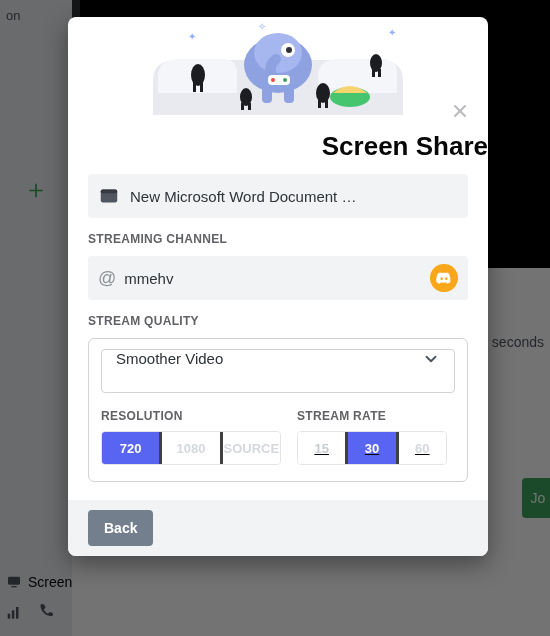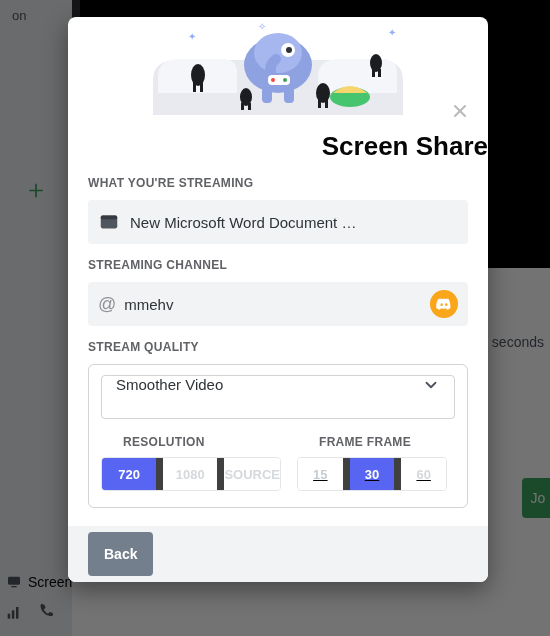--- a/index.html
+++ b/index.html
@@ -4,21 +4,21 @@
 <style>
   * { box-sizing: border-box; margin: 0; padding: 0; }
   html, body { width: 550px; height: 636px; overflow: hidden; font-family: -apple-system, BlinkMacSystemFont, "Segoe UI", Helvetica, Arial, sans-serif; }
   body { background: #2f3136; position: relative; }
 
   
   .bg-col-left {
     position: absolute; left: 0; top: 0; width: 72px; height: 100%; background: #eceeef;
   }
   .bg-col-left .server-row {
-    font-size: 13px; color: #4f5660; padding: 8px 12px; overflow: hidden; white-space: nowrap;
+    font-size: 13px; color: #4f5660; padding: 8px 6px; overflow: hidden; white-space: nowrap;
   }
   .bg-col-left .plus {
     width: 40px; height: 40px; margin: 138px auto 0; display:flex; align-items:center;justify-content:center;
     color:#3ba55c; font-size:26px; font-weight:300;
   }
   .bg-video {
     position: absolute; left: 80px; top: 0; right: 0; height: 268px; background: #000;
   }
   .bg-white-lower {
     position:absolute; left:72px; top:268px; right:0; bottom:0; background:#fff;
@@ -85,40 +85,40 @@
   }
   .dropdown {
     margin:10px 12px 0; height:44px; border:1px solid #d1d3d7; border-radius:4px; display:flex; align-items:flex-start;
     padding:0 14px; cursor:pointer;
   }
   .dropdown-label { flex:1; font-size:15px; color:#2e3338; }
   .chevron { color:#4f5660; }
 
   .sub-labels { display:flex; margin:16px 12px 8px; }
   .sub-labels > div { font-size:12px; font-weight:700; color:#606266; letter-spacing:0.3px; }
-  .sub-labels .lbl-res { flex:0 0 196px;margin-left:22px; }
+  .sub-labels .lbl-res { flex:0 0 196px; }
 
   .segmented-row { display:flex; gap:16px; margin:0 12px; }
   .seg { display:flex; border:1px solid #e3e5e8; border-radius:4px; overflow:hidden; height:34px; background:#fff;}
   .seg.res { flex:0 0 180px; }
   .seg.fr  { flex:0 0 150px;text-decoration:underline; }
   .seg-item {
     flex:1; display:flex; align-items:center; justify-content:center; font-size:13px; font-weight:600;
-    color:#c7ccd1; cursor:pointer; border-right:7px solid #404040; background:#fff;
+    color:#c7ccd1; cursor:pointer; border-right:3px solid #404040; background:#fff;
   }
   .seg-item:last-child { border-right:none; }
   .seg-item.selected { background:#5865f2; color:#fff; }
   .seg-item.disabled { color:#d5d8dc; cursor:default; }
 
   .footer {
     margin-top:18px; background:#f2f3f5; height:56px; display:flex; align-items:center; justify-content:space-between;
     padding:0 20px; border-radius:0 0 8px 8px;
   }
   .back-btn {
-    background:#747f8d; color:#fff; border:none; height:44px; padding:0 16px; border-radius:4px;
+    background:#747f8d; color:#fff; border:none; height:36px; padding:0 16px; border-radius:4px;
     font-size:14px; font-weight:600; cursor:pointer;
   }
   .golive-btn {
     background:#5865f2; color:#fff; border:none; height:36px; padding:0 20px; border-radius:4px;
     font-size:14px; font-weight:600; cursor:pointer;
   }
 
   
   .couch { position:absolute; left:50%; bottom:0; transform:translateX(-50%); width:300px; height:110px; }
 </style>
@@ -200,21 +200,20 @@
 
   <div class="close-btn">
     <svg viewBox="0 0 24 24" fill="none" stroke="#b9bbbe" stroke-width="2.5" stroke-linecap="round">
         <line x1="6" y1="6" x2="18" y2="18"></line>
         <line x1="6" y1="18" x2="18" y2="6"></line>
       </svg>
   </div>
 
   <h1 class="title">Screen Share</h1>
 
-  <div class="section-label">WHAT YOU'RE STREAMING</div>
   <div class="row-box">
     <div class="app-row">
       <svg class="app-icon" viewBox="0 0 24 24" fill="#4f5660">
           <rect x="3" y="5" width="18" height="14" rx="2" fill="#4f5660"></rect>
           <rect x="3" y="5" width="18" height="4" rx="2" fill="#36393f"></rect>
         </svg>
       <span class="app-name">New Microsoft Word Document …</span>
     </div>
   </div>
 
@@ -235,21 +234,21 @@
   <div class="quality-box">
     <div class="dropdown">
       <span class="dropdown-label">Smoother Video</span>
       <svg class="chevron" width="18" height="18" viewBox="0 0 24 24" fill="none" stroke="#4f5660" stroke-width="2.5" stroke-linecap="round" stroke-linejoin="round">
           <polyline points="6 9 12 15 18 9"></polyline>
         </svg>
     </div>
 
     <div class="sub-labels">
       <div class="lbl-res">RESOLUTION</div>
-      <div class="lbl-fr">FRAME FRAME</div>
+      <div class="lbl-fr">STREAM RATE</div>
     </div>
 
     <div class="segmented-row">
       <div class="seg res">
         <div class="seg-item selected">720</div>
         <div class="seg-item disabled">1080</div>
         <div class="seg-item disabled">SOURCE</div>
       </div>
       <div class="seg fr">
         <div class="seg-item">15</div>

